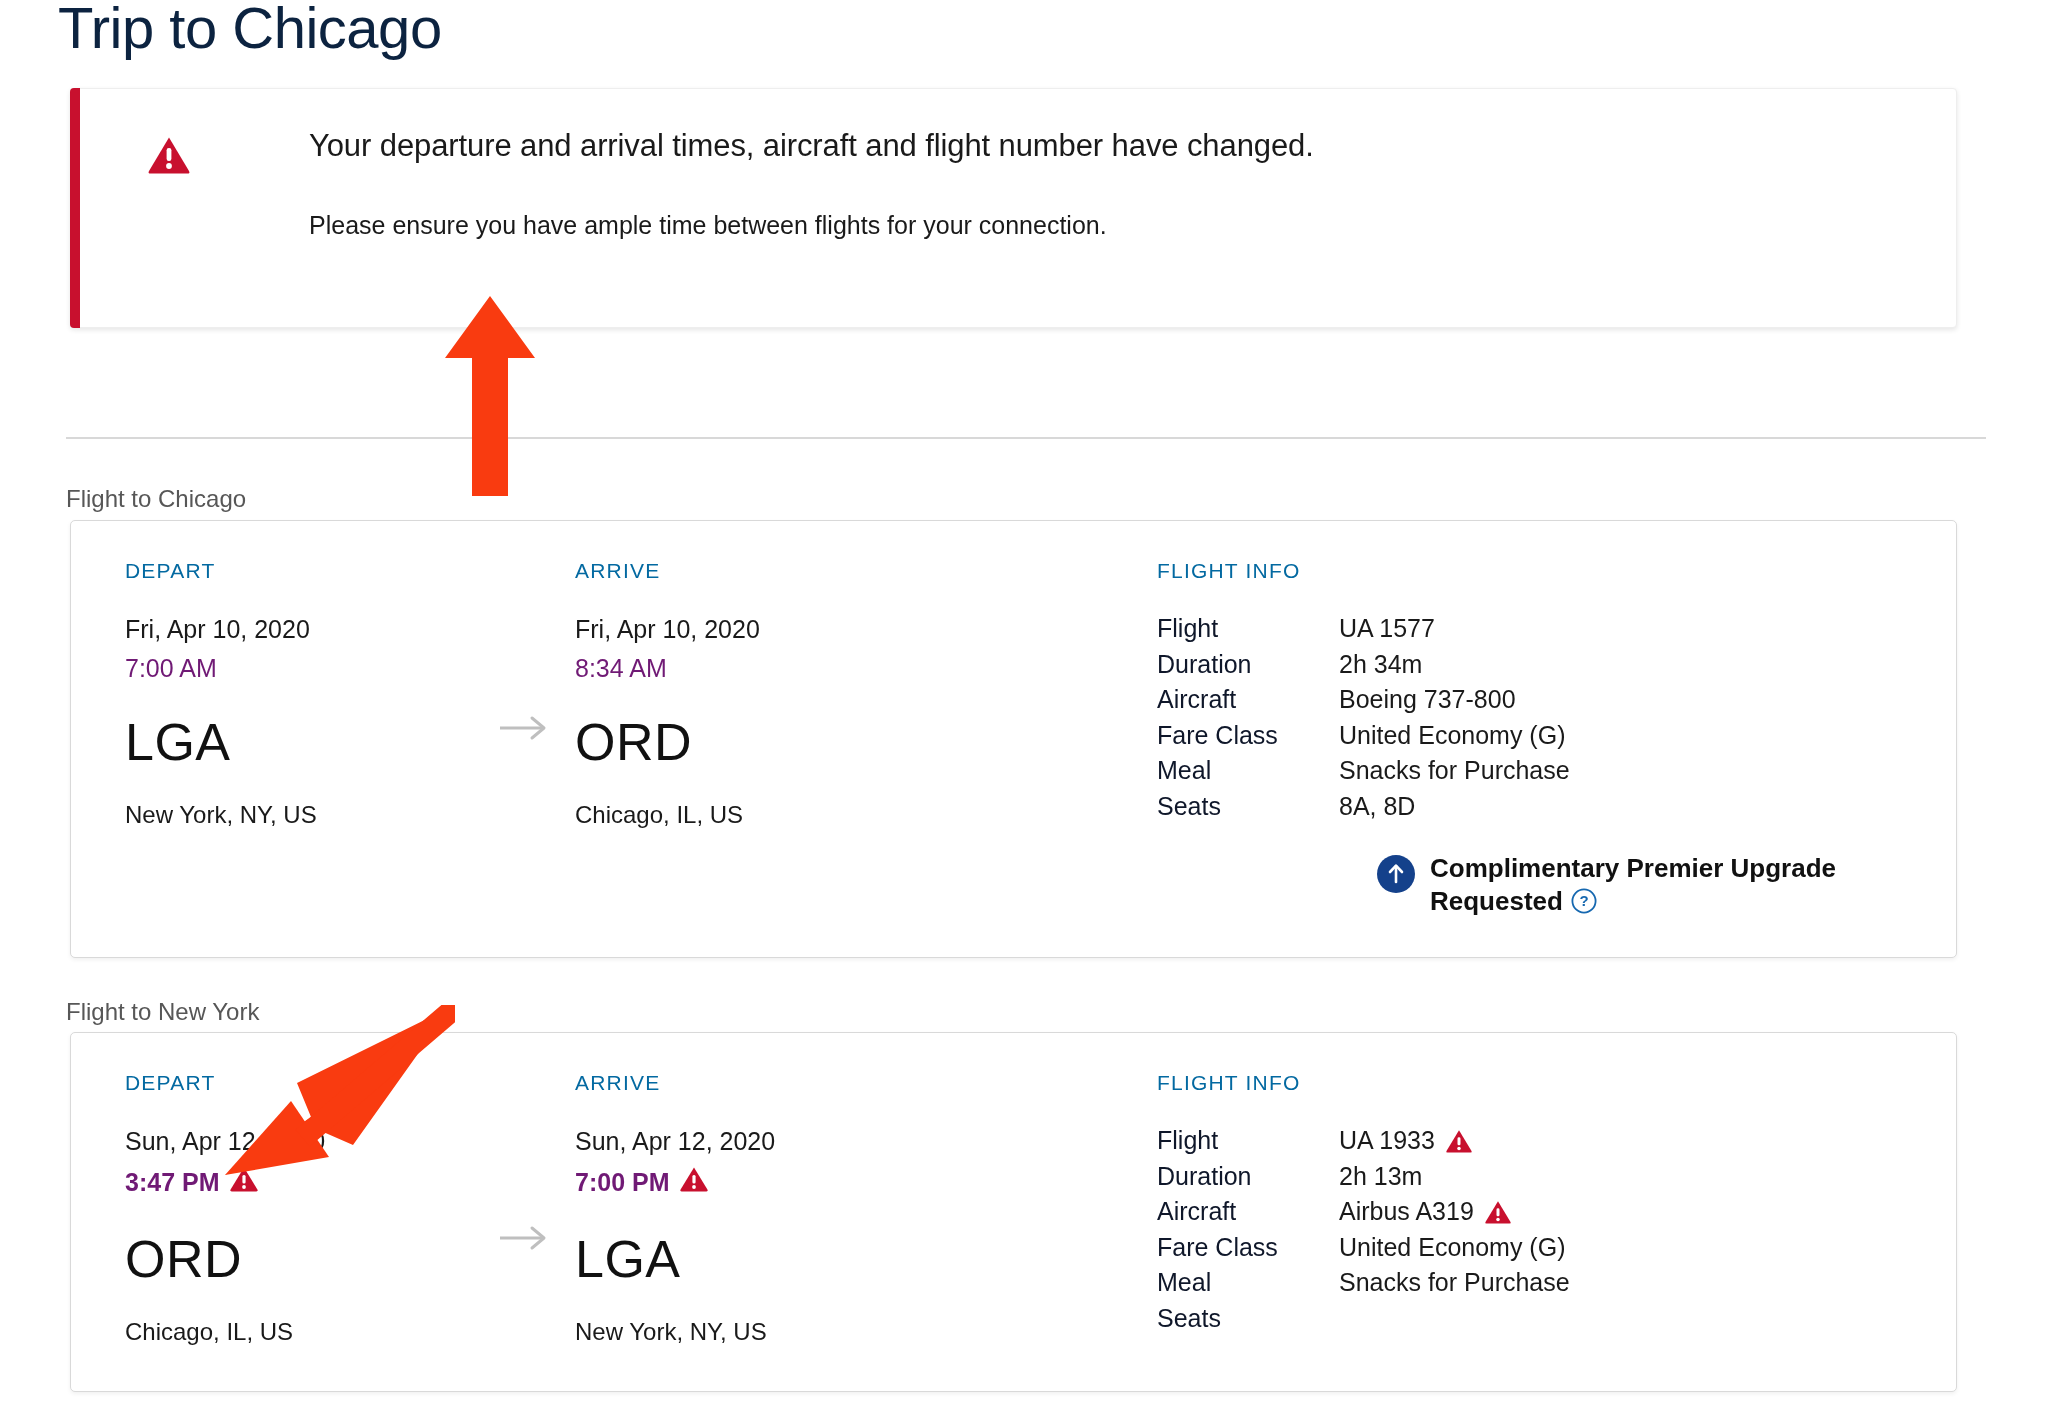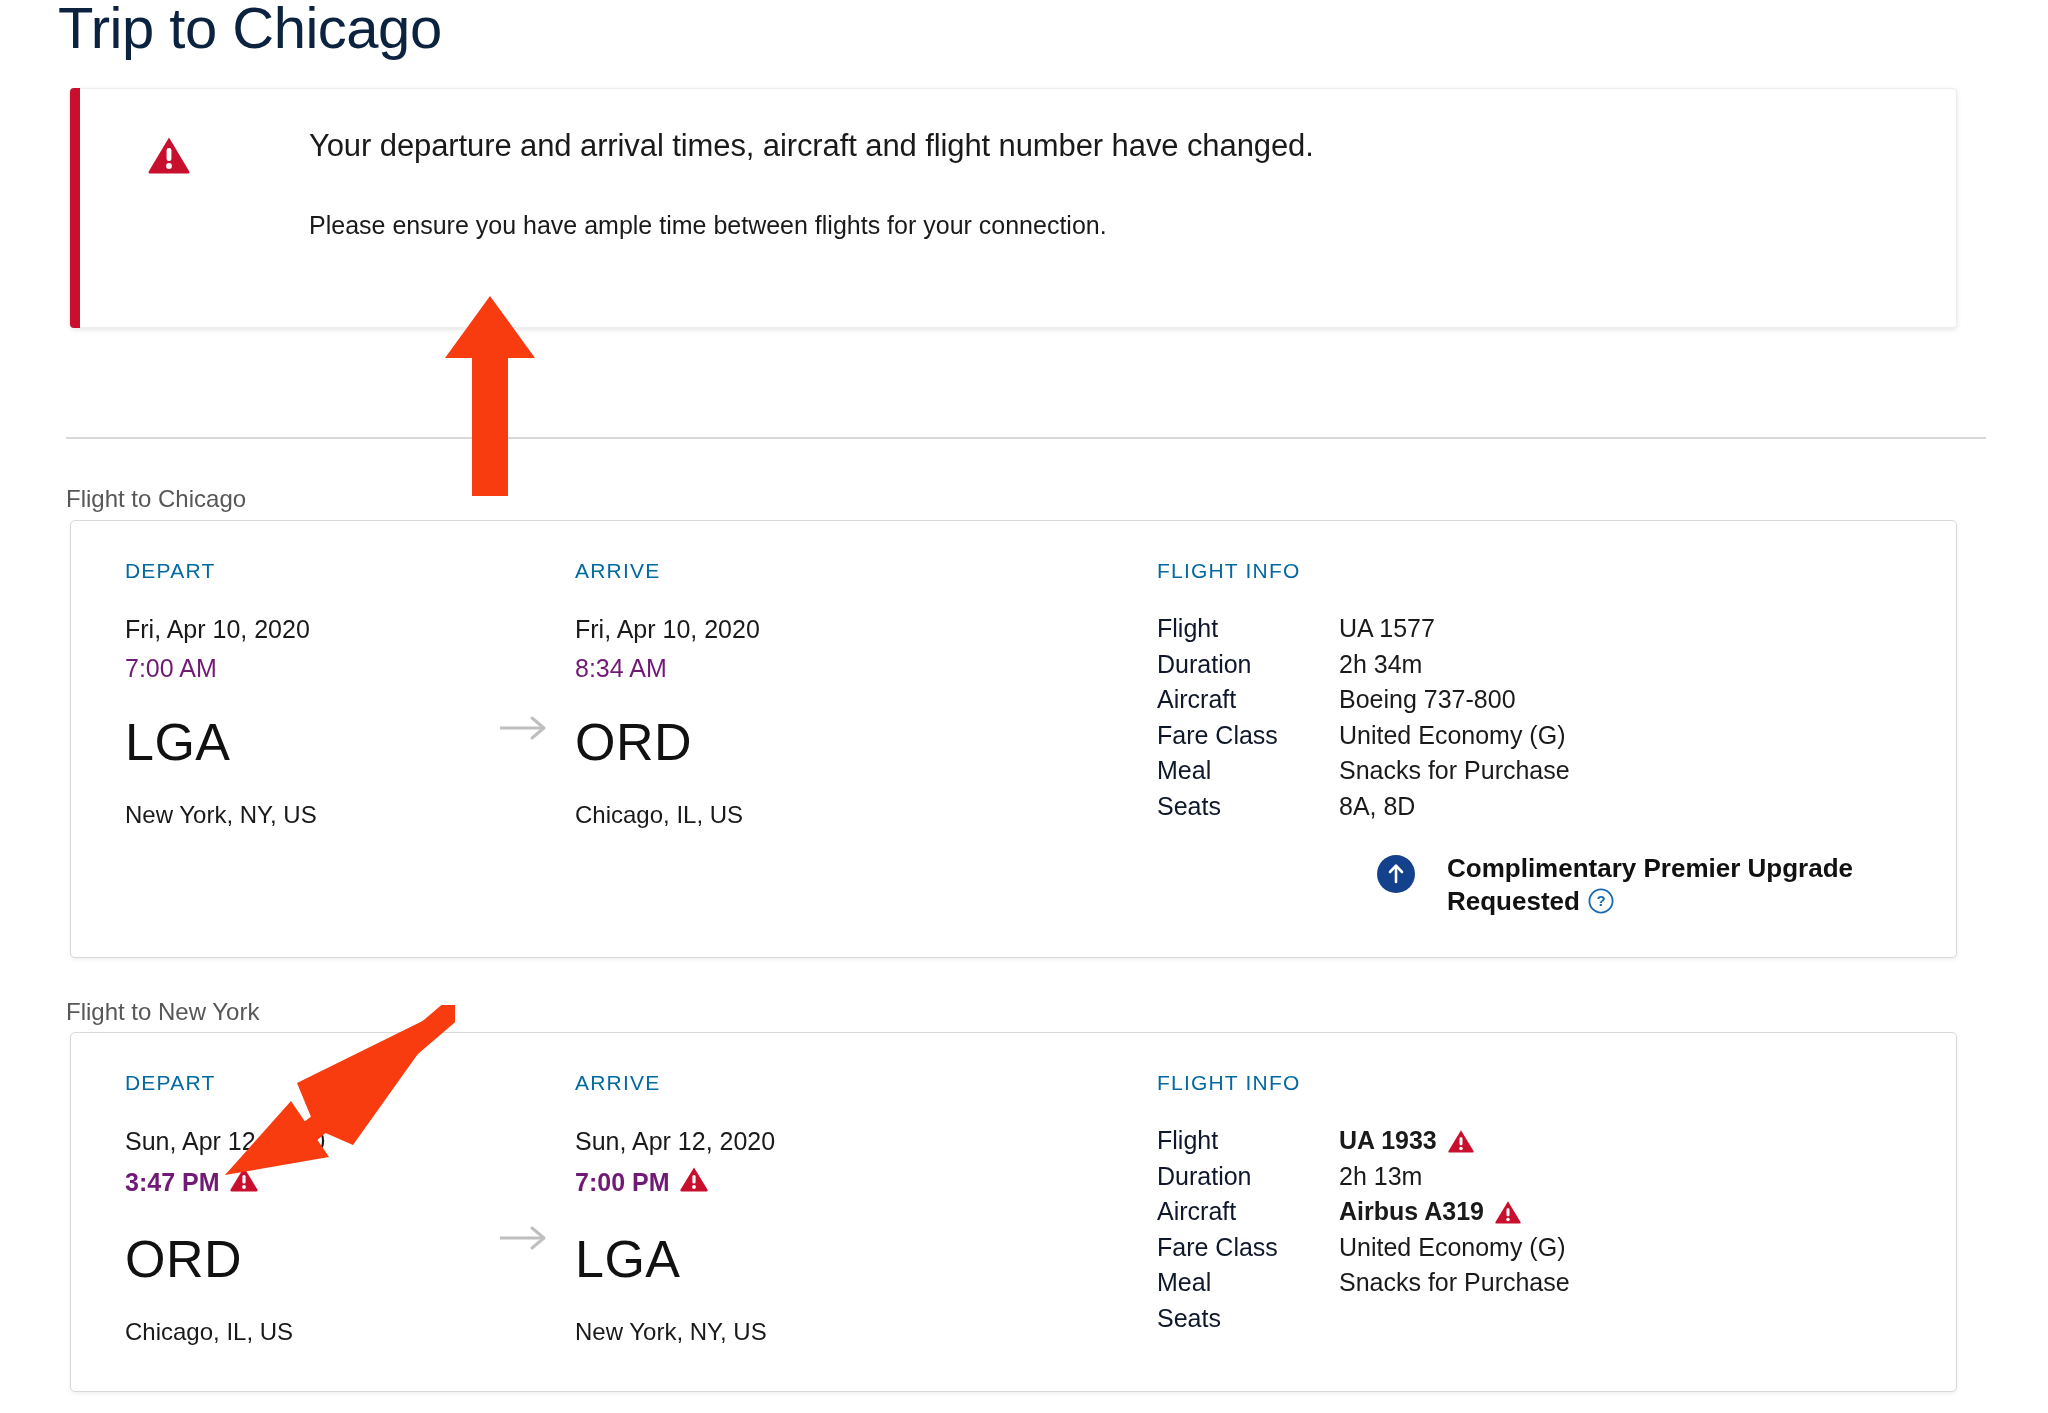--- a/index.html
+++ b/index.html
@@ -186,32 +186,32 @@
     vertical-align: top;
     padding: 0;
     white-space: nowrap;
   }
   .info-key {
     color: #0f172a;
     padding-right: 38px !important;
     min-width: 182px;
   }
   .info-val { color: #1a1a1a; }
-  .info-val.changed { font-weight: bold; }
+  .info-val.changed { font-weight: normal; }
   .info-val-wrap {
     display: inline-flex;
     align-items: center;
     gap: 10px;
   }
 
   
   .upgrade {
     display: flex;
     align-items: flex-start;
-    gap: 32px;
+    gap: 15px;
     margin-top: 28px;
     margin-left: 220px;
     max-width: 510px;
   }
   .upgrade-icon {
     flex: 0 0 auto;
     width: 38px;
     height: 38px;
     margin-top: 3px;
   }

